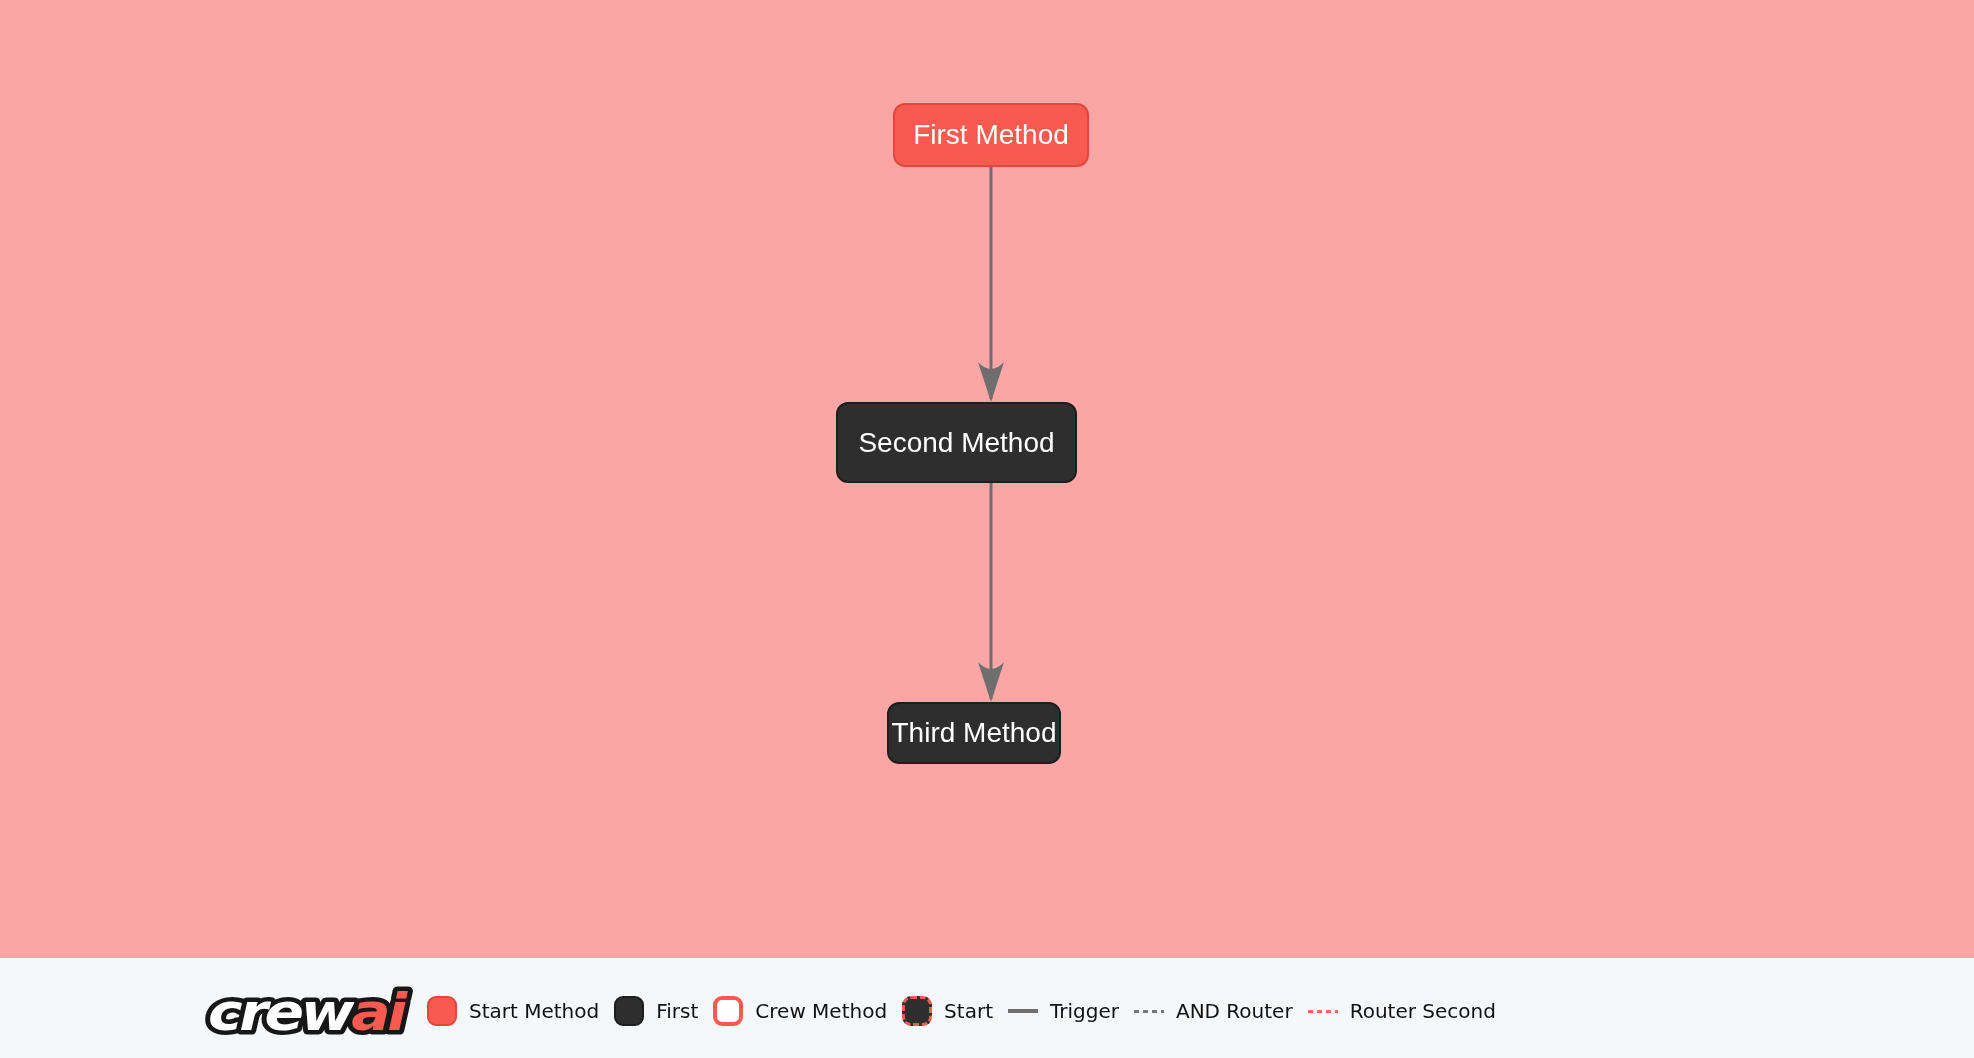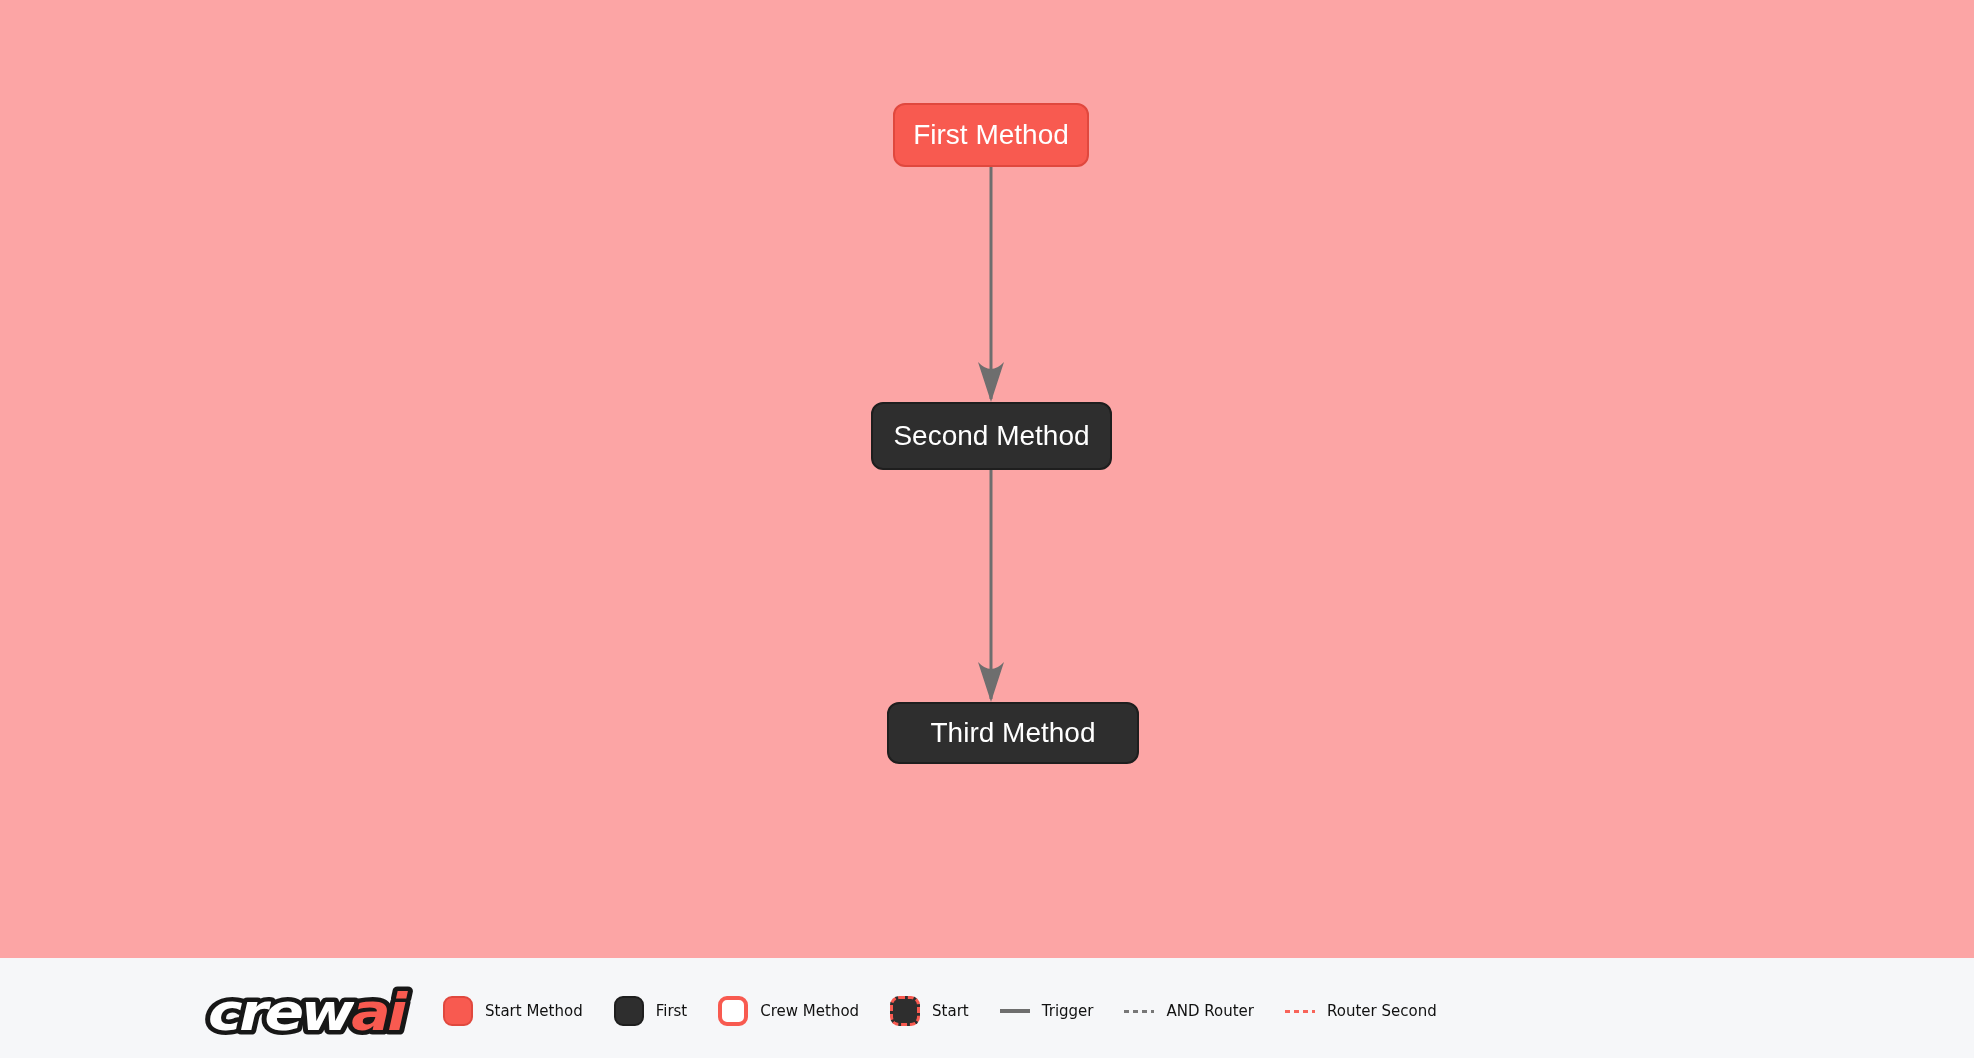--- a/index.html
+++ b/index.html
@@ -37,42 +37,42 @@
   }
   .node-start {
     background: #F85A50;
     border: 2px solid #E0483E;
   }
   .node-method {
     background: #2E2E2E;
     border: 2px solid #1E1E1E;
   }
   .node-first  { left: 893px; top: 103px; width: 196px; height: 64px; }
-  .node-second { left: 871px; top: 402px; width: 241px; height: 68px; }
-  .node-third  { left: 887px; top: 702px; width: 252px; height: 62px; }
+  .node-second { left: 836px; top: 402px; width: 241px; height: 81px; }
+  .node-third  { left: 887px; top: 702px; width: 174px; height: 62px; }
 
   
   .legend-bar {
     position: absolute;
     left: 0; top: 958px;
     width: 1974px; height: 100px;
     background: #F6F7F9;
     display: flex;
     align-items: center;
     padding-left: 200px;
     padding-top: 6px;
-    gap: 31px;
+    gap: 15px;
   }
   .logo-svg { display: block; overflow: visible; }
 
   .legend-item {
     display: flex;
     align-items: center;
     gap: 12px;
-    font-size: 15px;
+    font-size: 20px;
     color: #111111;
     white-space: nowrap;
   }
   .swatch {
     width: 30px; height: 30px;
     border-radius: 9px;
     flex: 0 0 auto;
   }
   .swatch-start-method  { background: #F85A50; border: 2px solid #E0483E; }
   .swatch-method        { background: #2E2E2E; border: 2px solid #1E1E1E; }

